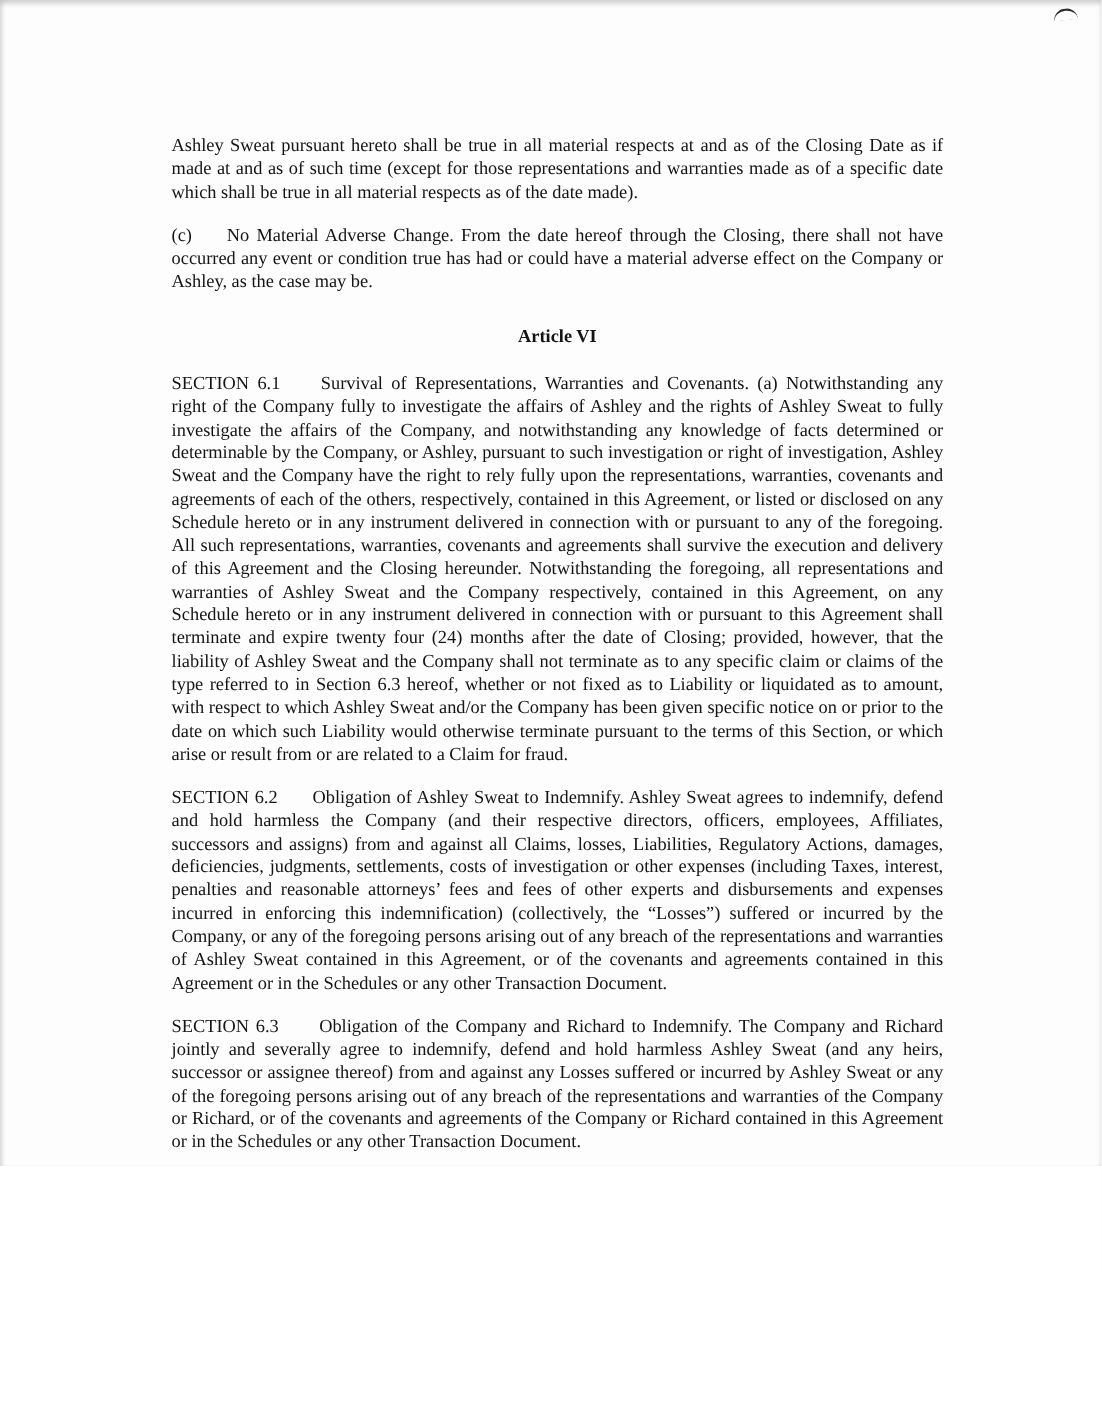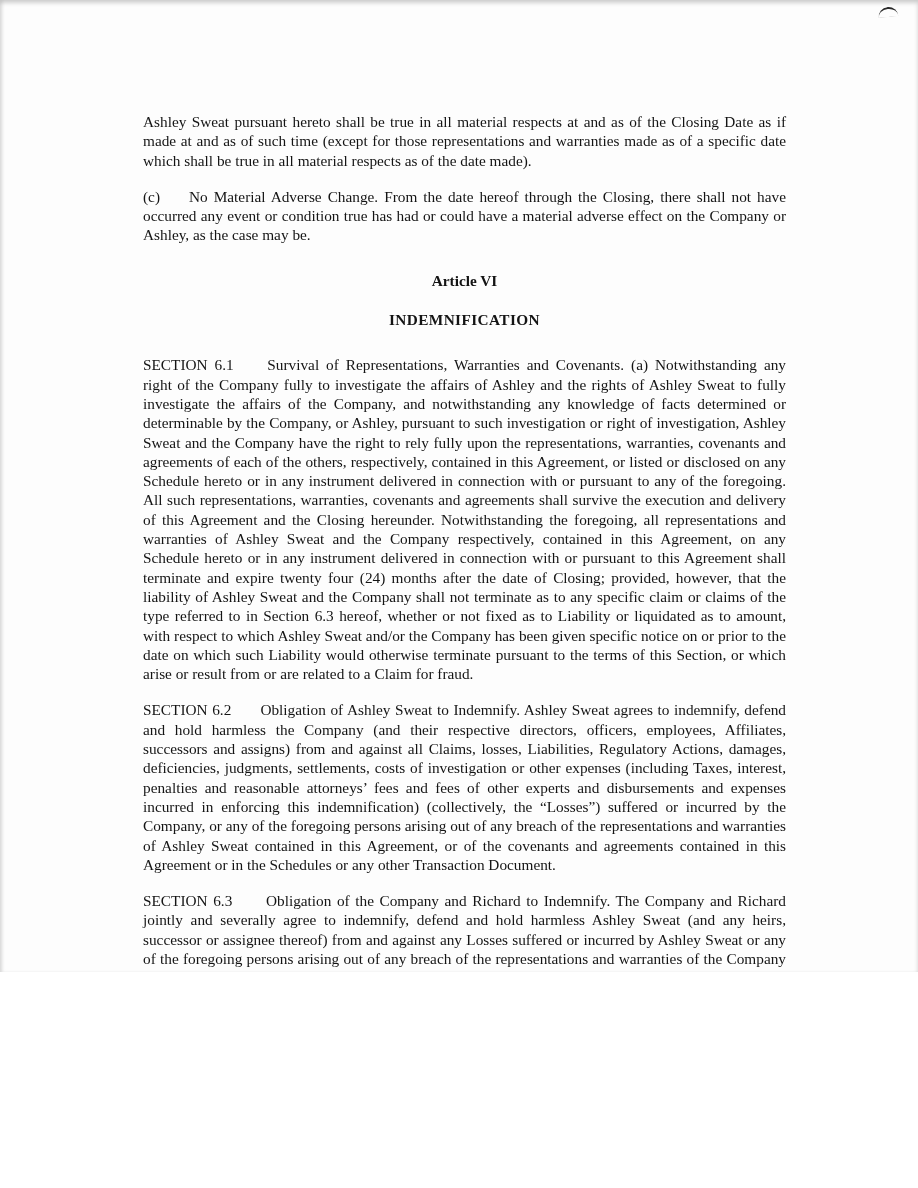--- a/index.html
+++ b/index.html
@@ -84,21 +84,20 @@
   <div class="scan-mark"></div>
 
   <div class="content">
 
     <p class="para"><span>Ashley Sweat pursuant hereto shall be true in all material respects at and as of the Closing Date as if made at and as of such time (except for those representations and warranties made as of a specific date which shall be true in all material respects as of the date made).</span></p>
 
     <p class="para"><span>(c)</span><span class="tab-small"></span><span class="sec-title">No Material Adverse Change.</span> <span>From the date hereof through the Closing, there shall not have occurred any event or condition true has had or could have a material adverse effect on the Company or Ashley, as the case may be.</span></p>
 
     <h2 class="heading article-num">Article VI</h2>
 
-    <h2 class="heading article-name">INDEMNIFICATION</h2>
 
     <p class="para"><span>SECTION 6.1</span><span class="tab"></span><span class="sec-title">Survival of Representations, Warranties and Covenants.</span> <span>(a) Notwithstanding any right of the Company fully to investigate the affairs of Ashley and the rights of Ashley Sweat to fully investigate the affairs of the Company, and notwithstanding any knowledge of facts determined or determinable by the Company, or Ashley, pursuant to such investigation or right of investigation, Ashley Sweat and the Company have the right to rely fully upon the representations, warranties, covenants and agreements of each of the others, respectively, contained in this Agreement, or listed or disclosed on any Schedule hereto or in any instrument delivered in connection with or pursuant to any of the foregoing.  All such representations, warranties, covenants and agreements shall survive the execution and delivery of this Agreement and the Closing hereunder.  Notwithstanding the foregoing, all representations and warranties of Ashley Sweat and the Company respectively, contained in this Agreement, on any Schedule hereto or in any instrument delivered in connection with or pursuant to this Agreement shall terminate and expire twenty four (24) months after the date of Closing; provided, however, that the liability of Ashley Sweat and the Company shall not terminate as to any specific claim or claims of the type referred to in Section 6.3 hereof, whether or not fixed as to Liability or liquidated as to amount, with respect to which Ashley Sweat and/or the Company has been given specific notice on or prior to the date on which such Liability would otherwise terminate pursuant to the terms of this Section, or which arise or result from or are related to a Claim for fraud.</span></p>
 
     <p class="para"><span>SECTION 6.2</span><span class="tab-small"></span><span class="sec-title">Obligation of Ashley Sweat to Indemnify.</span> <span>Ashley Sweat agrees to indemnify, defend and hold harmless the Company (and their respective directors, officers, employees, Affiliates, successors and assigns) from and against all Claims, losses, Liabilities, Regulatory Actions, damages, deficiencies, judgments, settlements, costs of investigation or other expenses (including Taxes, interest, penalties and reasonable attorneys’ fees and fees of other experts and disbursements and expenses incurred in enforcing this indemnification) (collectively, the “Losses”) suffered or incurred by the Company, or any of the foregoing persons arising out of any breach of the representations and warranties of Ashley Sweat contained in this Agreement, or of the covenants and agreements contained in this Agreement or in the Schedules or any other Transaction Document.</span></p>
 
     <p class="para"><span>SECTION 6.3</span><span class="tab"></span><span class="sec-title">Obligation of the Company and Richard to Indemnify.</span> <span>The Company and Richard jointly and severally agree to indemnify, defend and hold harmless Ashley Sweat (and any heirs, successor or assignee thereof) from and against any Losses suffered or incurred by Ashley Sweat or any of the foregoing persons arising out of any breach of the representations and warranties of the Company or Richard, or of the covenants and agreements of the Company or Richard contained in this Agreement or in the Schedules or any other Transaction Document.</span></p>
 
 
   </div>
 

